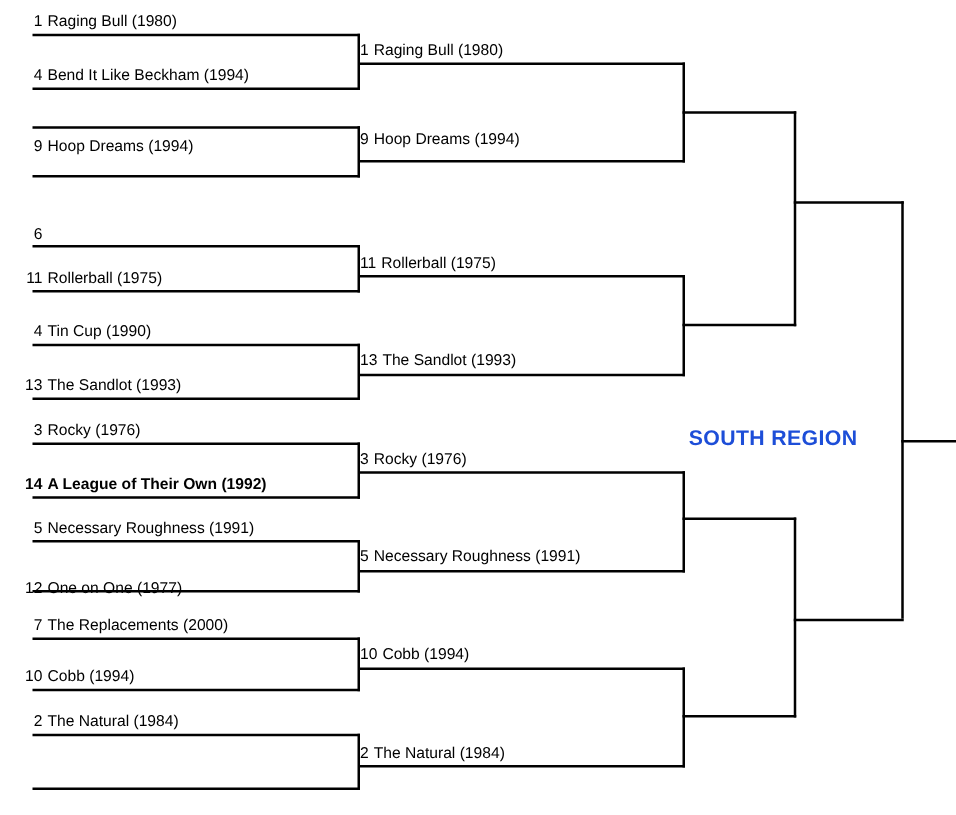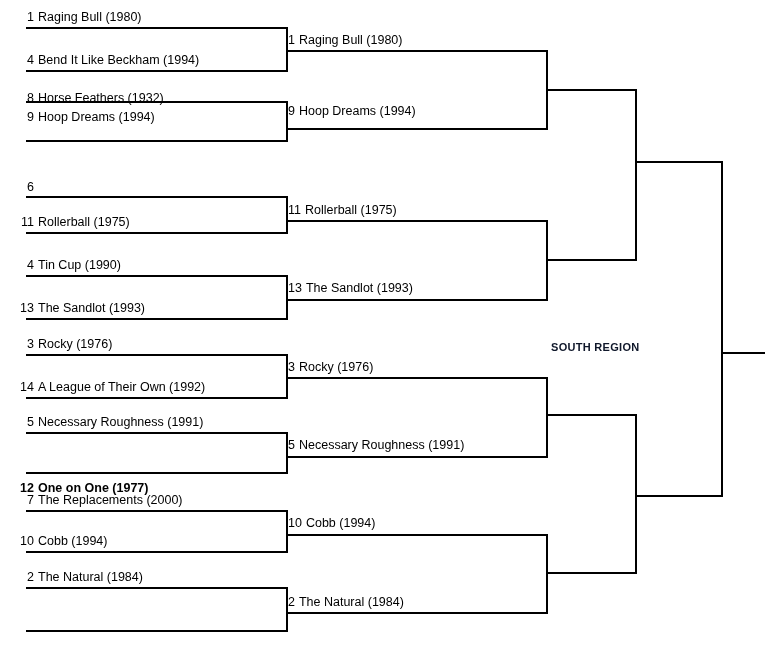--- a/index.html
+++ b/index.html
@@ -51,68 +51,65 @@
     bottom: 0;
     width: 20px;
     margin-right: 0;
   }
   .entry.wrap .title-wrap {
     display: block;
     margin-left: 24px;
   }
   .region-label {
     position: absolute;
-    font-size: 11px;
+    font-size: 17px;
     font-weight: bold;
     letter-spacing: 0.3px;
-    color: #0f172a;
+    color: #1d4ed8;
     white-space: nowrap;
   }
 </style>
 </head>
 <body>
 
 <div id="bracket">
 
   <div class="entry r1" style="left:14px; top:10px;">
     <span class="seed">1</span><span class="title">Raging Bull (1980)</span>
   </div>
   <div class="entry r1" style="left:14px; top:53px;">
     <span class="seed">4</span><span class="title">Bend It Like Beckham (1994)</span>
   </div>
-  <div class="entry r1" style="left:14px; top:91px;">
-    <span class="seed">8</span><span class="title">Horse Feathers (1932)</span>
-  </div>
   <div class="entry r1" style="left:14px; top:110px;">
     <span class="seed">9</span><span class="title">Hoop Dreams (1994)</span>
   </div>
 
   <div class="entry r1 wrap" style="left:14px; top:164px; height:30px;">
     <span class="seed">6</span>
   </div>
 
   <div class="entry r1" style="left:14px; top:215px;">
     <span class="seed">11</span><span class="title">Rollerball (1975)</span>
   </div>
   <div class="entry r1" style="left:14px; top:258px;">
     <span class="seed">4</span><span class="title">Tin Cup (1990)</span>
   </div>
   <div class="entry r1" style="left:14px; top:301px;">
     <span class="seed">13</span><span class="title">The Sandlot (1993)</span>
   </div>
   <div class="entry r1" style="left:14px; top:337px;">
     <span class="seed">3</span><span class="title">Rocky  (1976)</span>
   </div>
-  <div class="entry r1" style="left:14px; top:380px;">
+  <div class="entry r1" style="left:14px; top:380px;font-weight:bold;">
     <span class="seed">14</span><span class="title">A League of Their Own (1992)</span>
   </div>
   <div class="entry r1" style="left:14px; top:415px;">
     <span class="seed">5</span><span class="title">Necessary Roughness (1991)</span>
   </div>
-  <div class="entry r1" style="left:14px; top:481px;font-weight:bold;">
+  <div class="entry r1" style="left:14px; top:463px;">
     <span class="seed">12</span><span class="title">One on One (1977)</span>
   </div>
   <div class="entry r1" style="left:14px; top:493px;">
     <span class="seed">7</span><span class="title">The Replacements (2000)</span>
   </div>
   <div class="entry r1" style="left:14px; top:534px;">
     <span class="seed">10</span><span class="title">Cobb (1994)</span>
   </div>
   <div class="entry r1" style="left:14px; top:570px;">
     <span class="seed">2</span><span class="title">The Natural (1984)</span>

